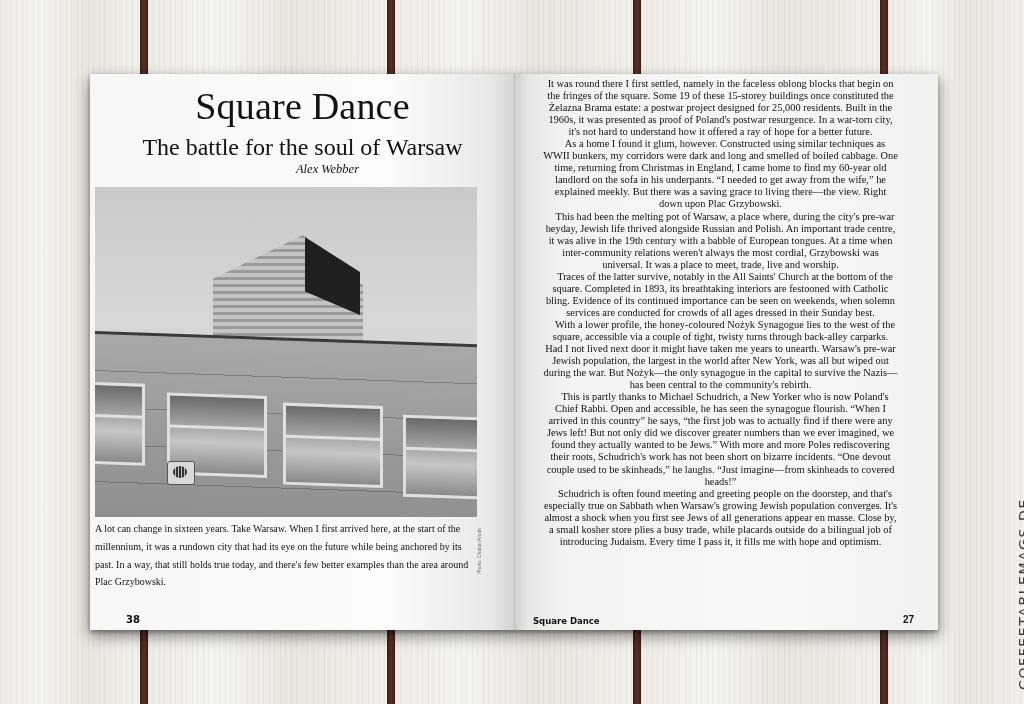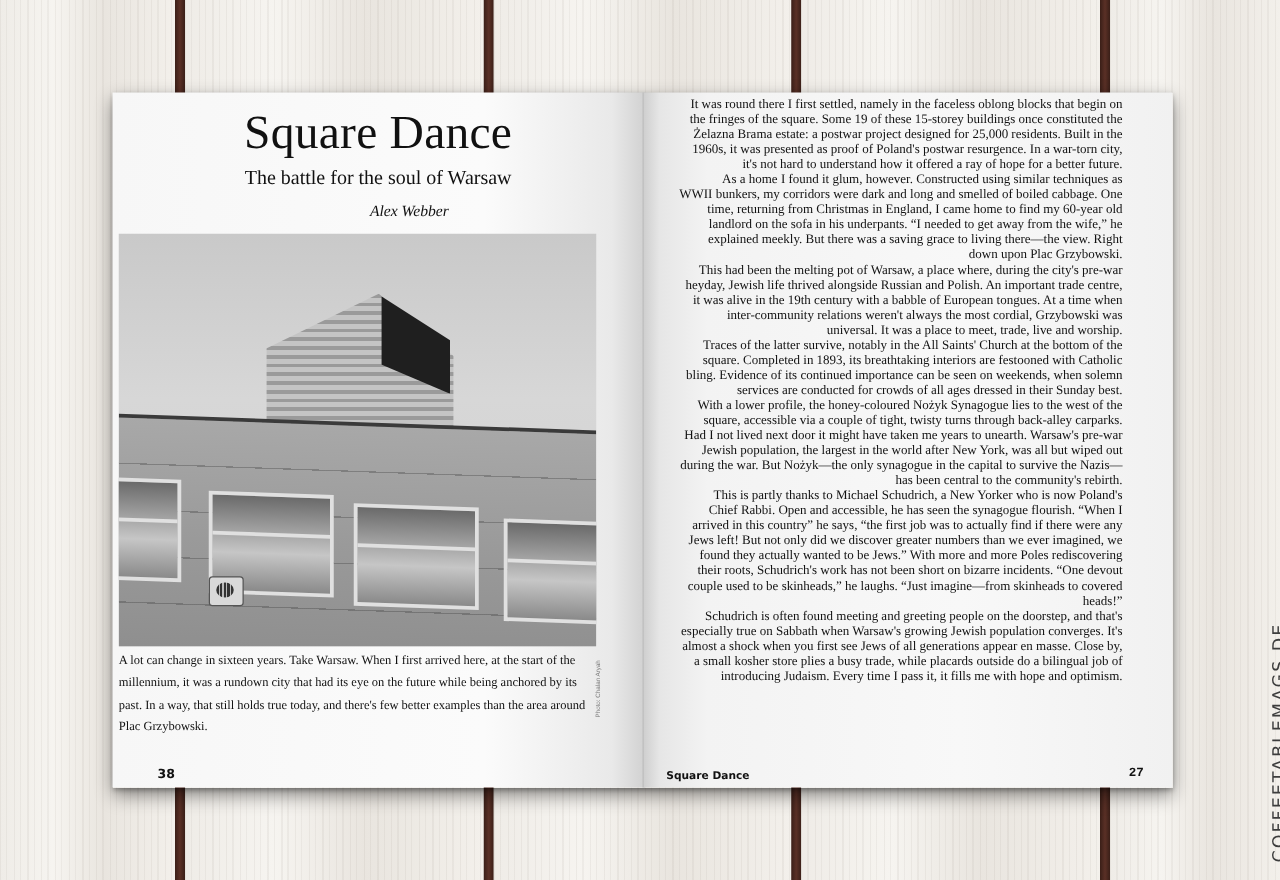--- a/index.html
+++ b/index.html
@@ -33,21 +33,21 @@
       background: linear-gradient(90deg, #cfcfcf 0%, #e6e6e6 3%, #f3f3f3 12%, #f8f8f8 60%, #f1f1f1 100%);
     }
     .spine { position: absolute; left: 424px; top: 0; width: 2px; height: 100%; background: #bdbdbd; }
 
     .title {
       position: absolute; left: 0; width: 425px; top: 10px; text-align: center;
       font-size: 38px; color: #111; letter-spacing: 0.2px;
     }
     .subtitle {
       position: absolute; left: 0; width: 425px; top: 60px; text-align: center;
-      font-size: 16px; color: #111;
+      font-size: 24px; color: #111;
     }
     .byline {
       position: absolute; left: 0; width: 475px; top: 88px; text-align: center;
       font-size: 12.5px; font-style: italic; color: #111;
     }
 
     
     .photo {
       position: absolute; left: 5px; top: 113px; width: 382px; height: 330px;
       overflow: hidden; background: linear-gradient(180deg,#c9c9c9 0%,#d7d7d7 40%,#cfcfcf 100%);
@@ -79,26 +79,26 @@
       font-size: 10px; line-height: 17.8px; color: #111;
     }
     .credit {
       position: absolute; left: 386px; top: 500px; font-family: "Liberation Sans", sans-serif;
       font-size: 5px; color: #777; transform: rotate(-90deg); transform-origin: left top; white-space: nowrap;
     }
     .folio-left { position: absolute; left: 36px; top: 540px; font-family: "DejaVu Sans", sans-serif; font-weight: bold; font-size: 10px; color: #111; }
 
     .body-text {
       position: absolute; left: 28px; top: 4px; width: 355px;
-      font-size: 10.4px; line-height: 12.05px; color: #111; text-align: right;
+      font-size: 10.4px; line-height: 12.05px; color: #111; text-align: center;
     }
     .body-text p { margin: 0; text-indent: 9px; }
     .body-text p:first-child { text-indent: 0; }
     .running-head { position: absolute; left: 18px; top: 542px; font-family: "DejaVu Sans", sans-serif; font-weight: bold; font-size: 8.5px; color: #111; }
-    .folio-right { position: absolute; left: 388px; top: 540px; font-family: Liberation Mono, monospace; font-weight: bold; font-size: 10px; color: #111; }
+    .folio-right { position: absolute; left: 388px; top: 540px; font-family: Liberation Sans, sans-serif; font-weight: bold; font-size: 10px; color: #111; }
 
     .watermark {
       position: absolute; left: 1016px; top: 690px; transform: rotate(-90deg); transform-origin: left top;
       font-family: "DejaVu Sans", sans-serif; font-size: 14px; letter-spacing: 1.6px; color: #3d3d3d; white-space: nowrap;
     }
   </style>
 </head>
 <body>
 
 <div class="planks">

